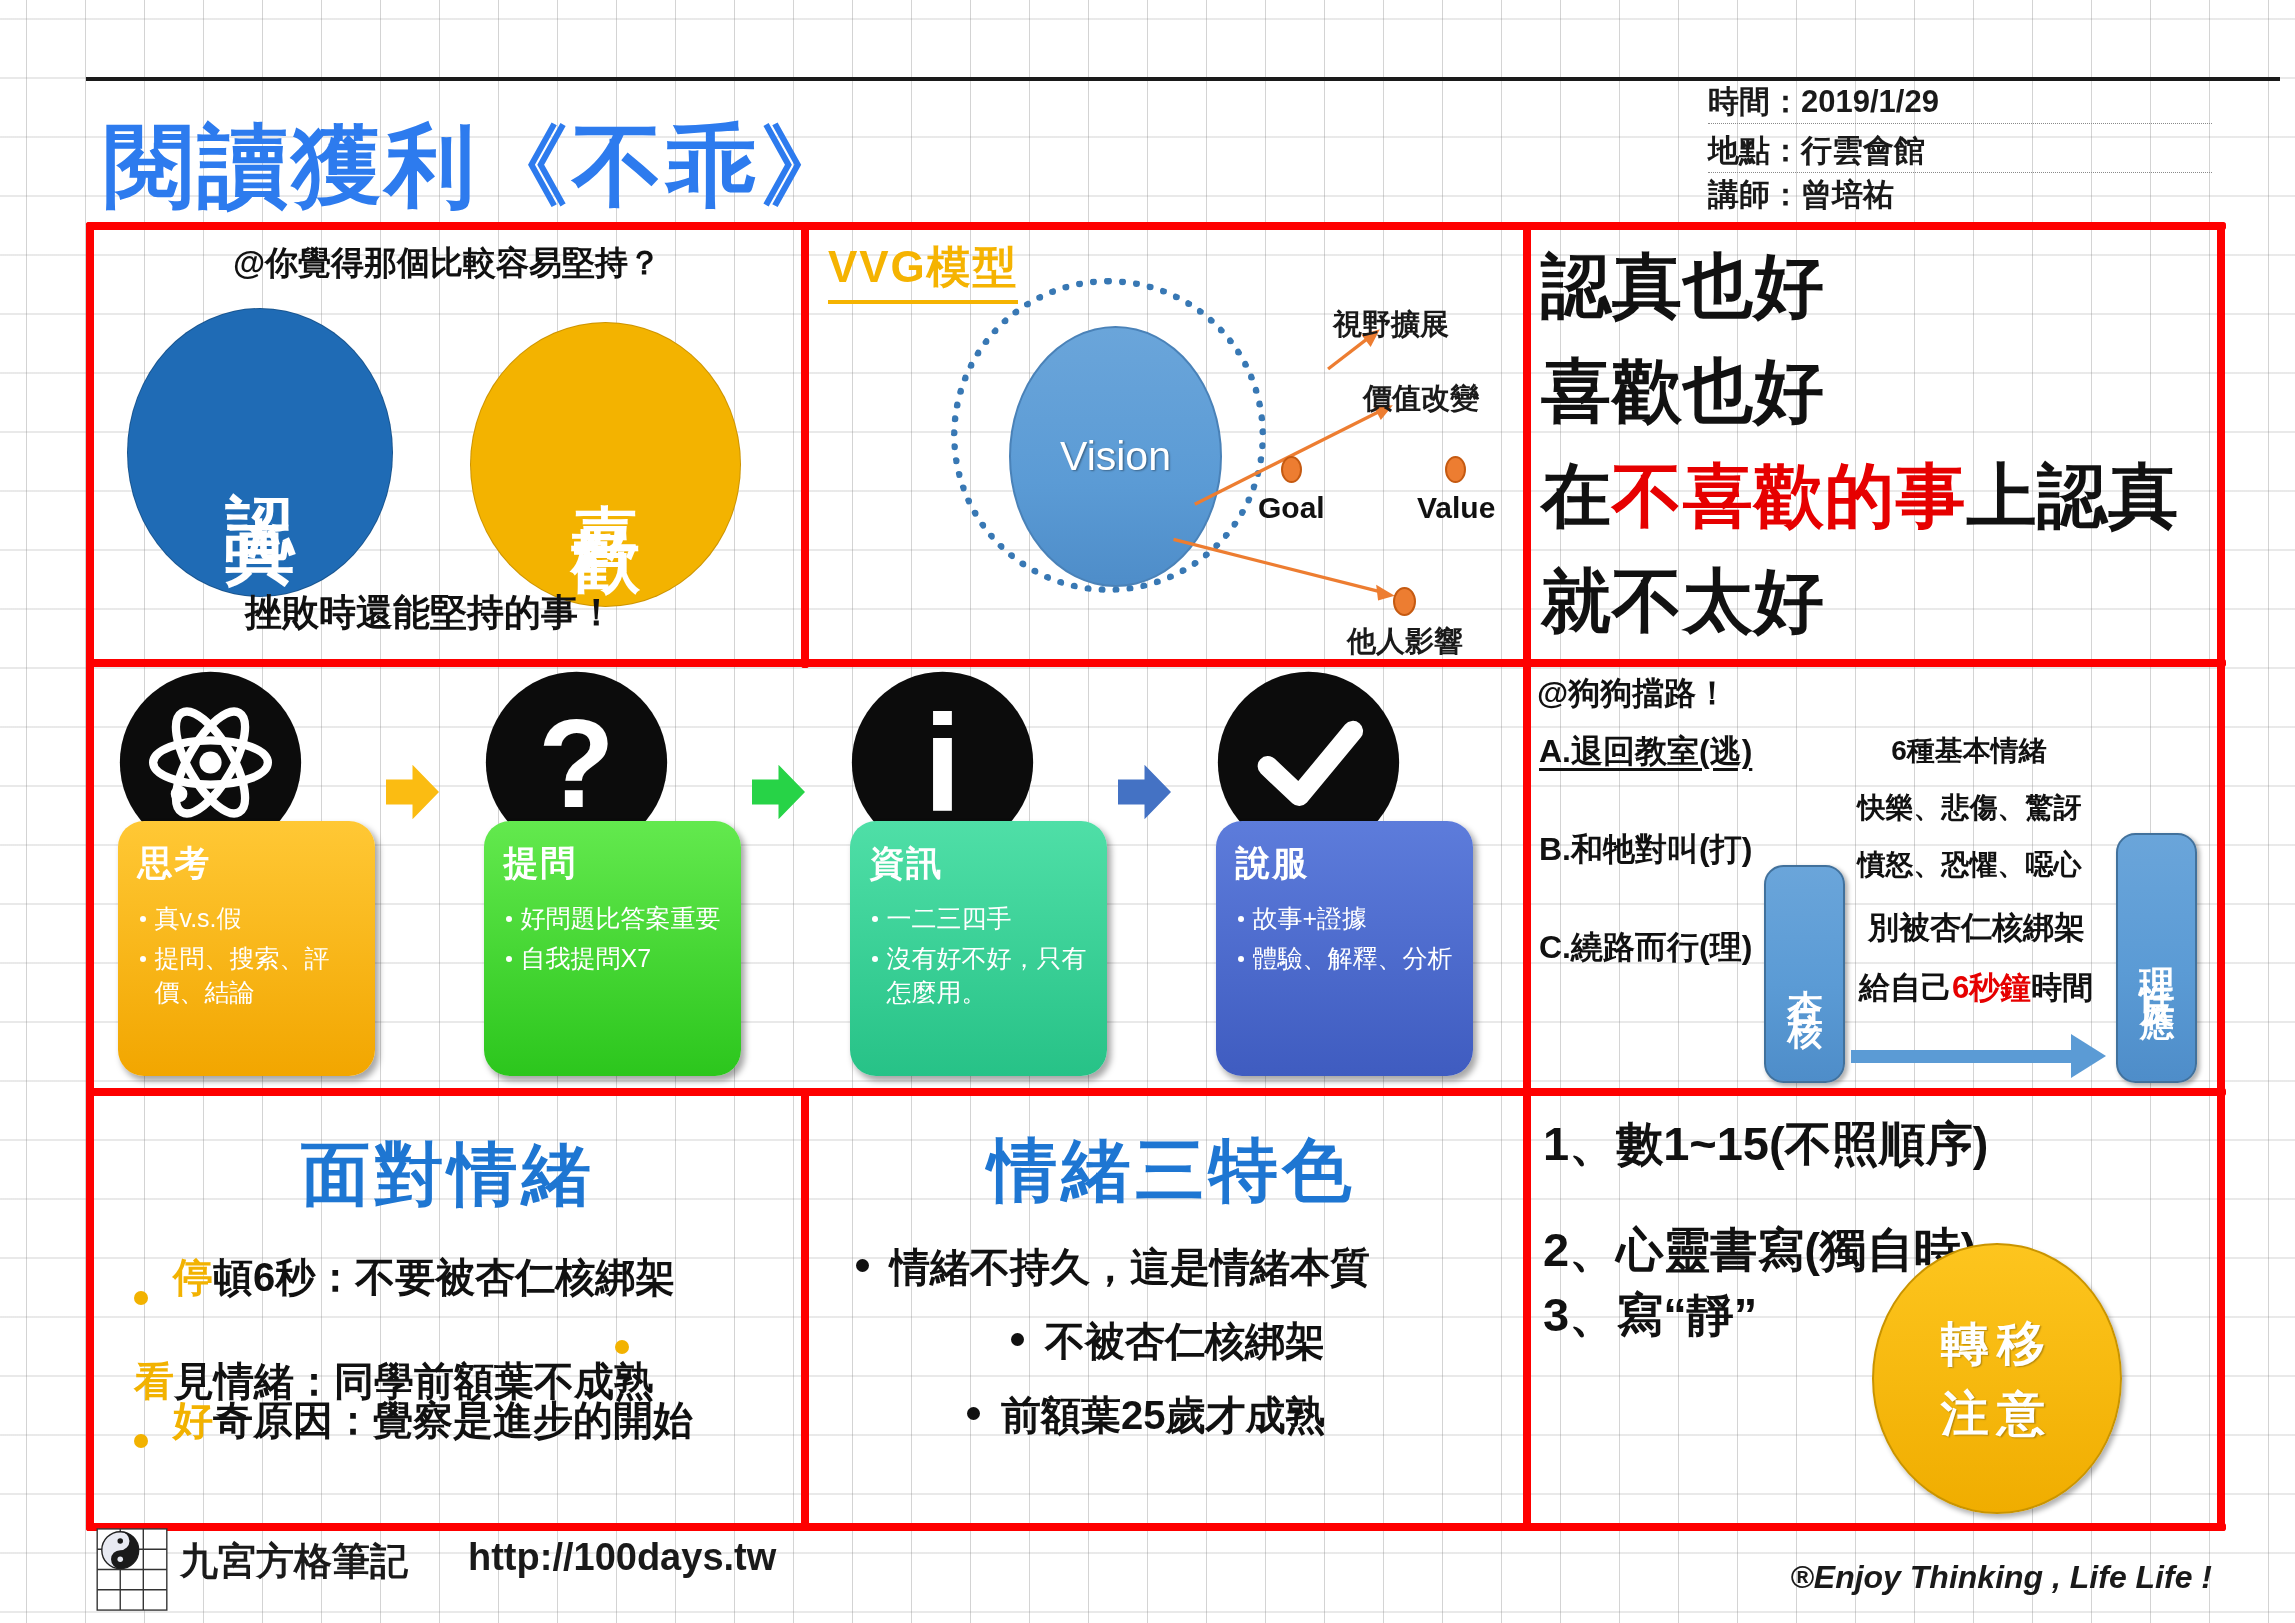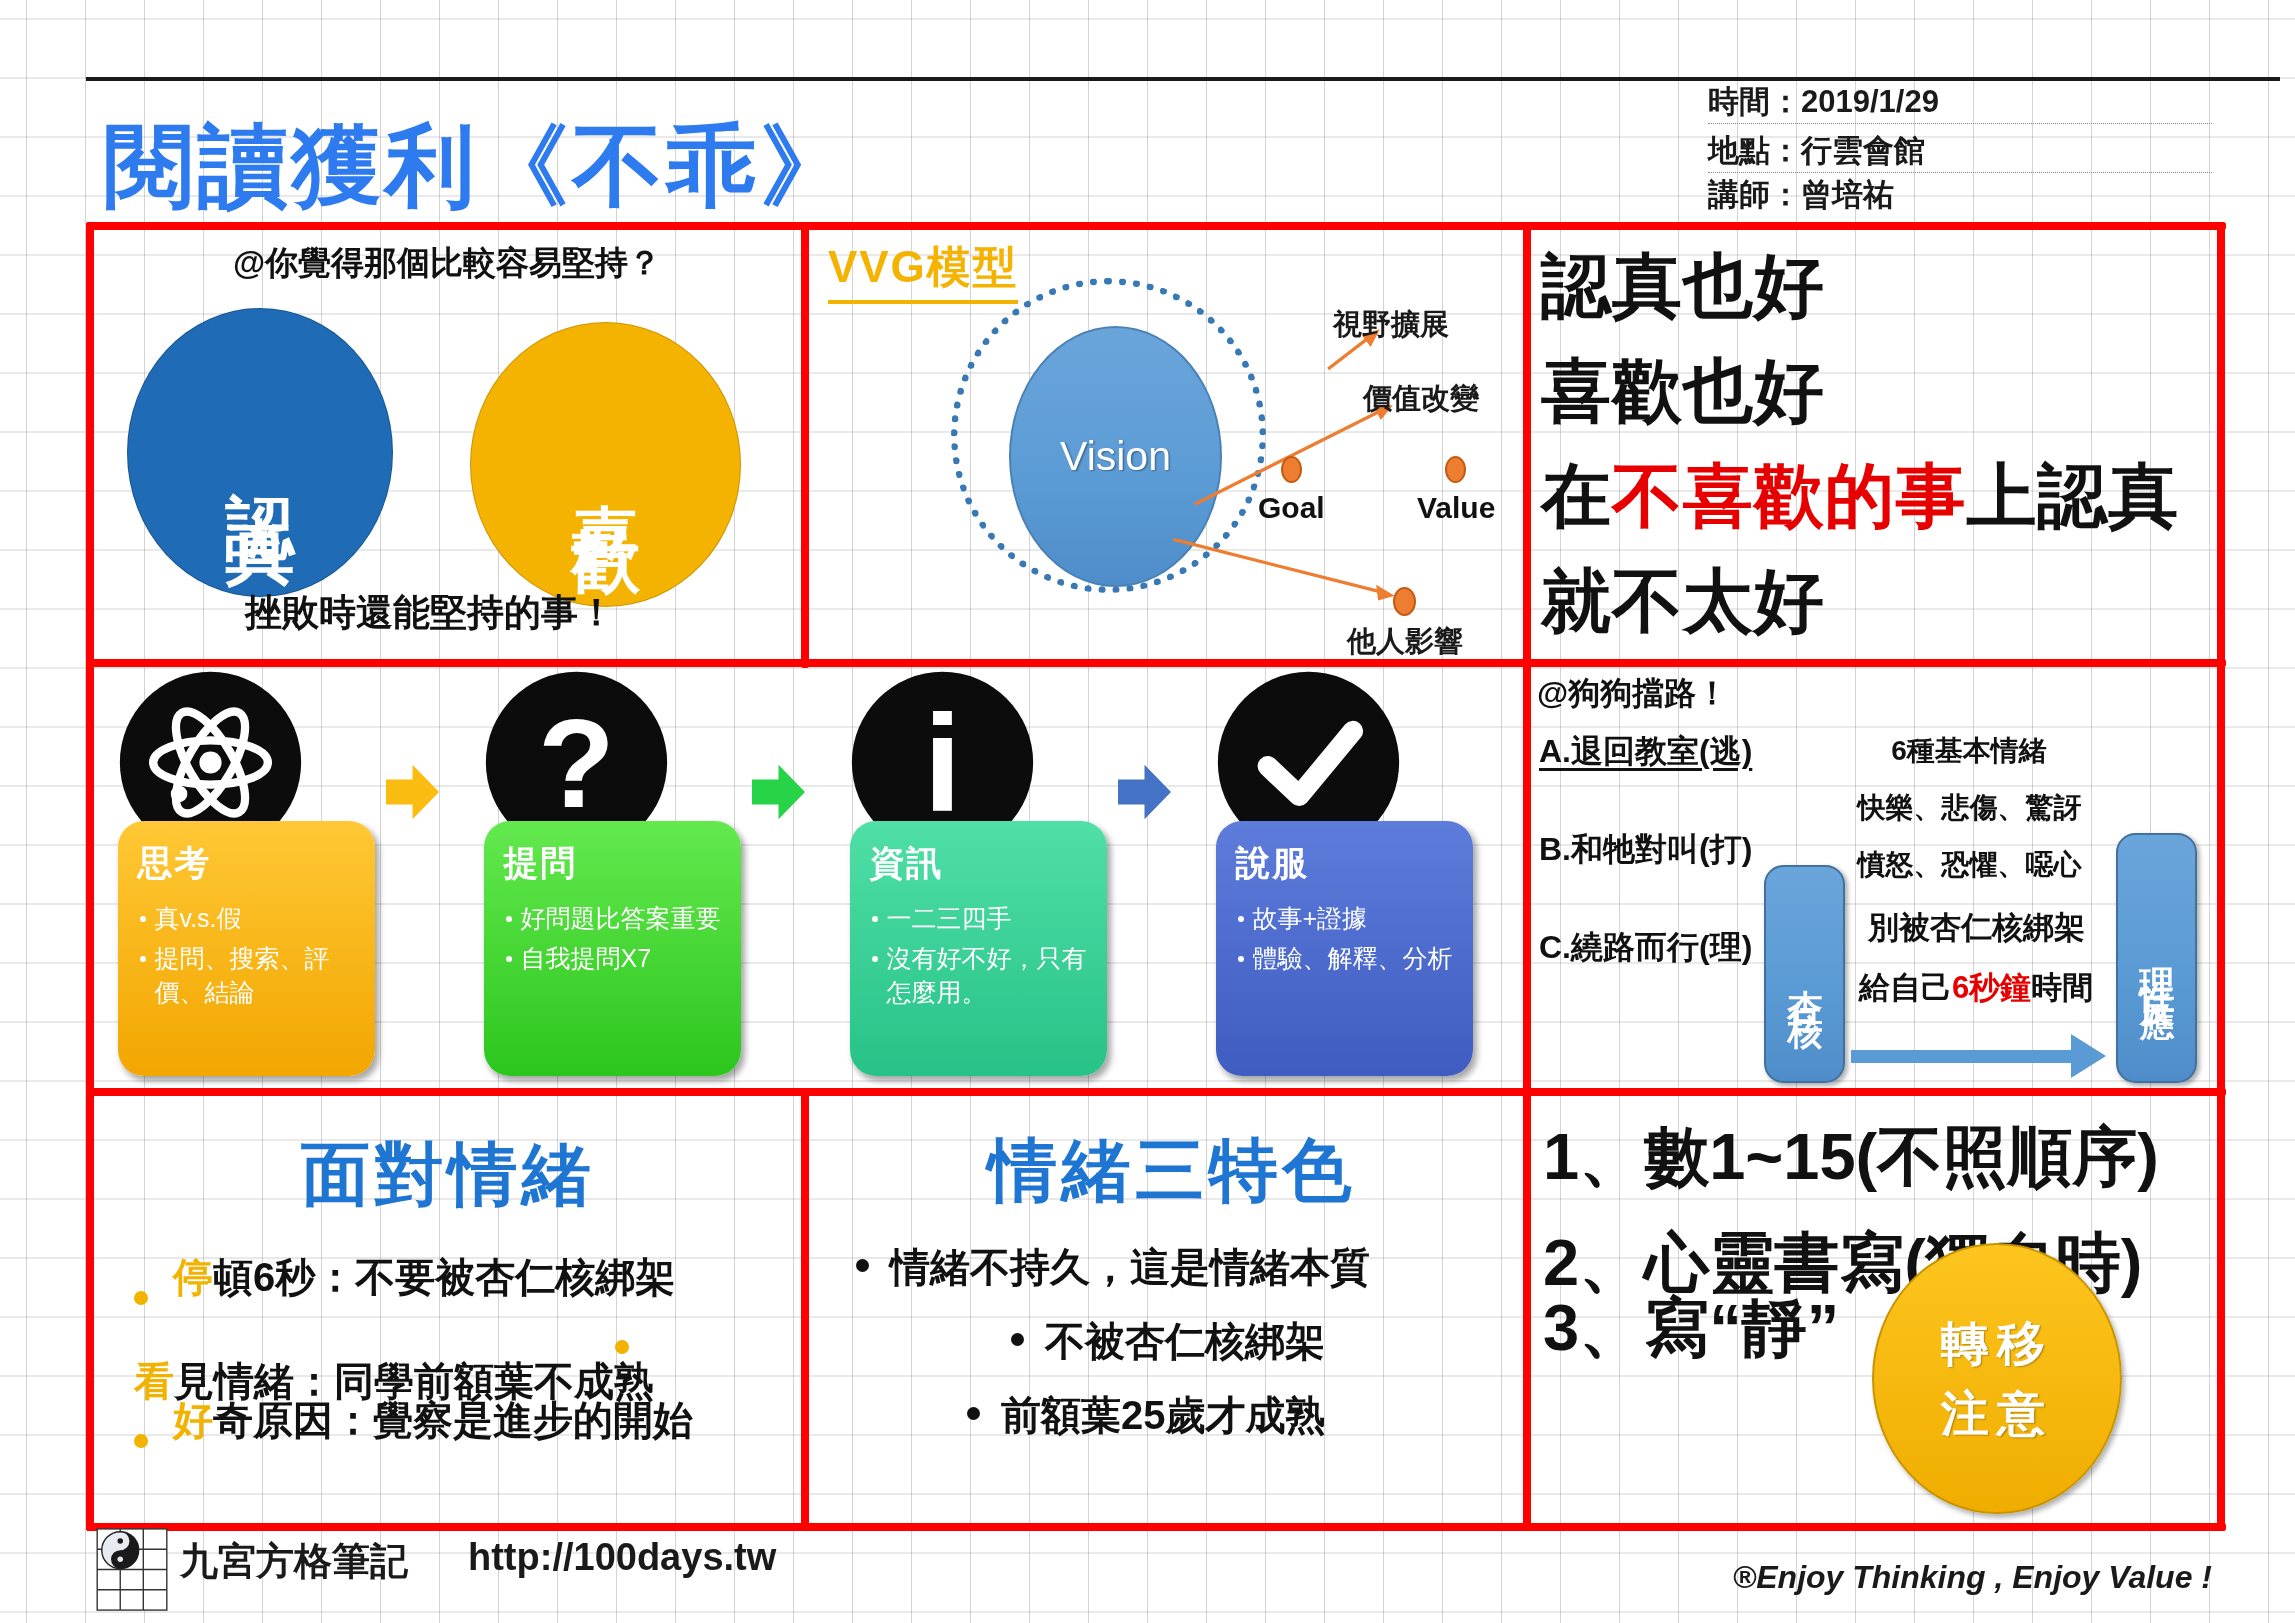--- a/index.html
+++ b/index.html
@@ -60,21 +60,21 @@
   .tip { position:absolute; text-align:center; font-size:31px; font-weight:600; white-space:nowrap; }
   .bluearrow { position:absolute; left:1851px; top:1050px; width:222px; height:13px; background:#5b9bd5; }
   .bluearrow:after { content:""; position:absolute; right:-33px; top:-15.7px; border-left:35px solid #5b9bd5; border-top:22px solid transparent; border-bottom:22px solid transparent; }
   
   .sec-title { position:absolute; font-weight:700; color:#1e76d2; font-size:69px; letter-spacing:4.6px; white-space:nowrap; }
   .fb-row { position:absolute; left:134px; display:flex; align-items:flex-end; font-size:40px; font-weight:600; white-space:nowrap; }
   .fb-dot { flex:none; width:14px; height:14px; border-radius:50%; background:#f2b200; margin:19.4px 25px 0 0; }
   .fb-head { color:#f2b200; }
   .tb-row { position:absolute; display:flex; align-items:flex-start; font-size:40px; font-weight:600; white-space:nowrap; }
   .tb-dot { flex:none; width:13px; height:13px; border-radius:50%; background:#111; margin:19.4px 21px 0 0; }
-  .shift-item { position:absolute; left:1543px; font-size:65px; font-weight:600; white-space:nowrap; }
+  .shift-item { position:absolute; left:1543px; font-size:47px; font-weight:600; white-space:nowrap; }
   .badge { position:absolute; left:1872px; top:1243px; width:250px; height:271px; border-radius:50%; background:linear-gradient(#fdc51e,#f0ad00); border:2.8px solid #c99400; display:flex; flex-direction:column; align-items:center; justify-content:center; box-shadow:2.8px 3.7px 5.6px rgba(0,0,0,.3); }
   .badge div { color:#fff; font-size:48px; font-weight:600; letter-spacing:8.3px; line-height:1.45; text-shadow:1.4px 1.4px 1.4px rgba(0,0,0,.25); }
   
   .foot-left { position:absolute; left:180px; top:1536px; display:flex; gap:60px; font-size:38px; font-weight:600; color:#1a1a1a; }
   .foot-right { position:absolute; right:83px; top:1559px; font-size:32px; font-weight:600; font-style:italic; color:#1a1a1a; }
   svg text { font-family:"Liberation Sans", sans-serif; }
 </style>
 </head>
 <body>
 
@@ -269,16 +269,16 @@
     <line x1="2" y1="134" x2="153" y2="134" stroke="#333" stroke-width="3"></line>
     <circle cx="52" cy="48" r="40" fill="#e8eaf2" stroke="#222" stroke-width="3"></circle>
     <path d="M52,8 a40,40 0 0,1 0,80 a20,20 0 0,1 0,-40 a20,20 0 0,0 0,-40 z" fill="#1a1a1a"></path>
     <circle cx="52" cy="28" r="6" fill="#1a1a1a"></circle>
     <circle cx="52" cy="68" r="6" fill="#e8eaf2"></circle>
   </svg>
   <div class="foot-left">
     <span>九宮方格筆記</span>
     <span>http://100days.tw</span>
   </div>
-  <div class="foot-right">®Enjoy Thinking , Enjoy Value !</div>
+  <div class="foot-right">®Enjoy Thinking , Life Life !</div>
 
 </div>
 
 
 </body></html>

